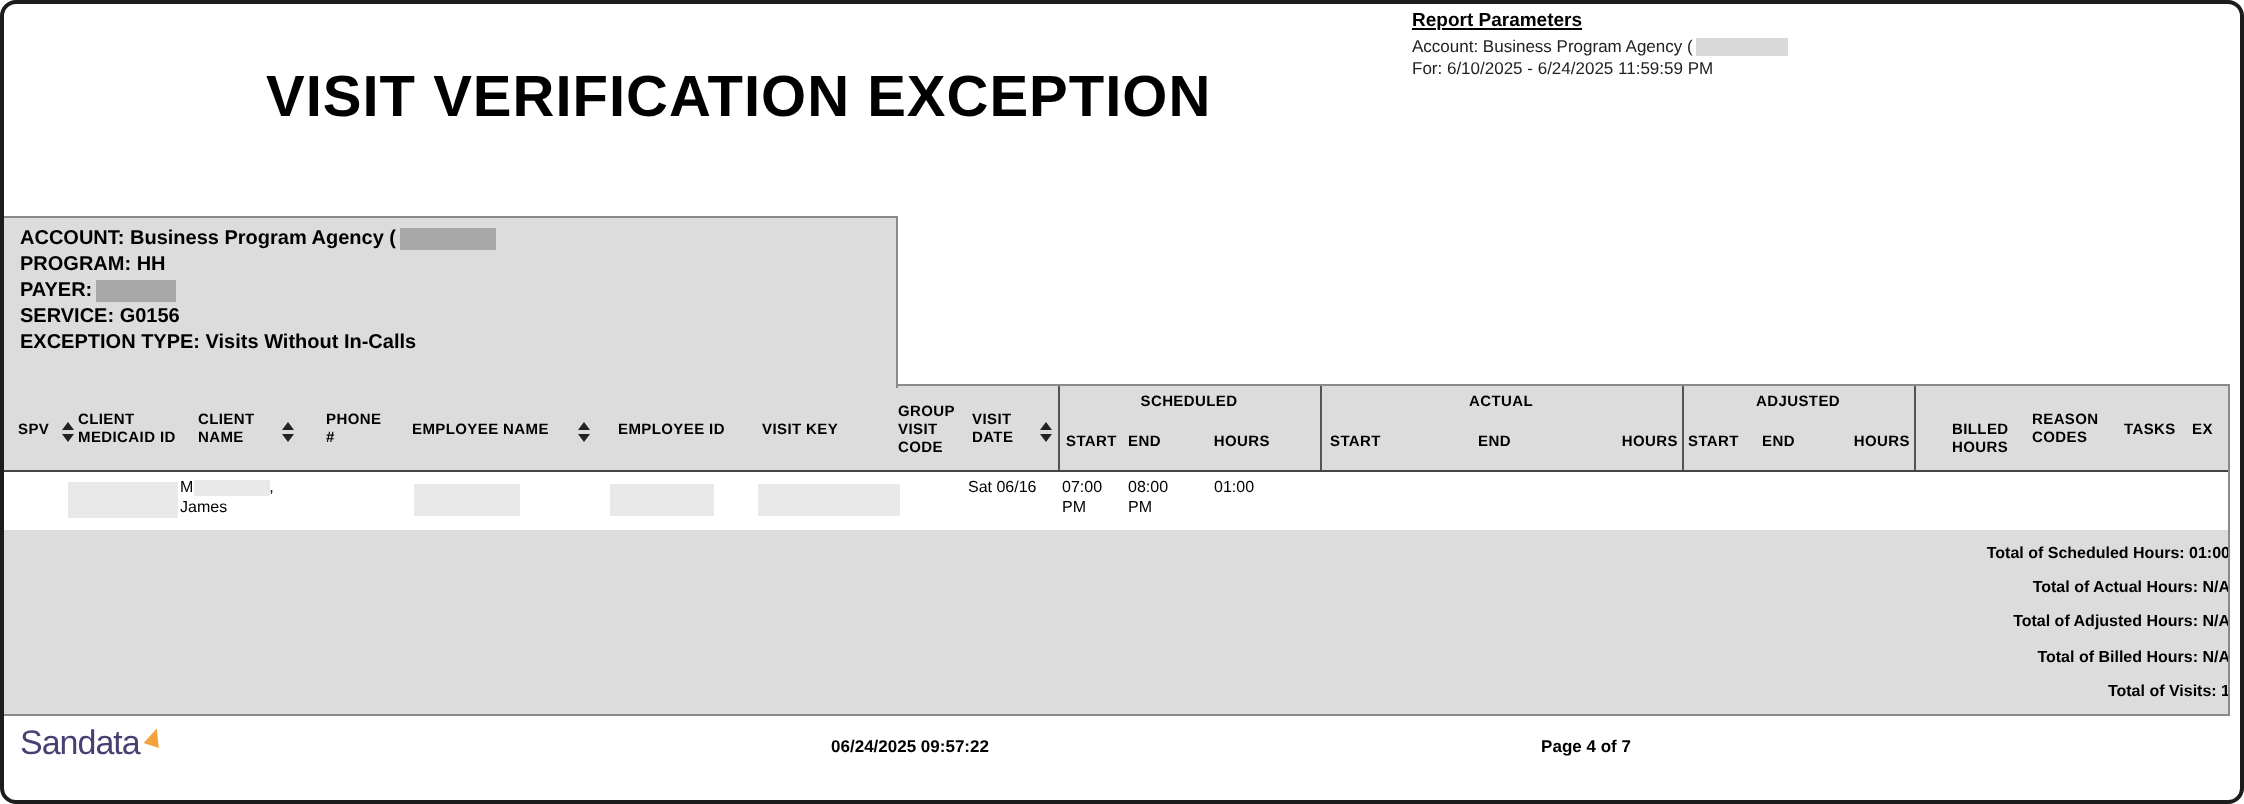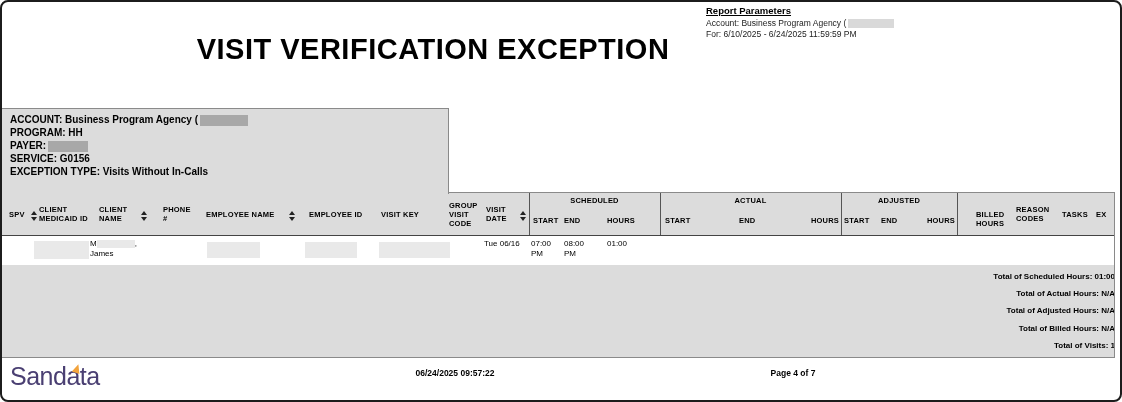--- a/index.html
+++ b/index.html
@@ -18,21 +18,21 @@
     position:relative;width:1122px;height:402px;background:#fff;
     border:2px solid #1c1c1c;border-radius:8px;overflow:hidden;color:#000;
   }
   
   .params{position:absolute;left:704px;top:3px;width:400px;}
   .params-title{font-size:9.5px;font-weight:bold;text-decoration:underline;margin-bottom:2px;}
   .params-line{font-size:8.5px;color:#222;line-height:10.5px;white-space:nowrap;}
   .redact{display:inline-block;vertical-align:middle;}
   .redact-params{width:46px;height:9px;background:var(--redaction-params);margin-left:2px;}
   
-  .title{position:absolute;left:131px;top:31px;width:600px;text-align:center;
+  .title{position:absolute;left:131px;top:31px;width:600px;text-align:left;
          font-size:29px;font-weight:bold;letter-spacing:.5px;white-space:nowrap;}
   
   .account-box{position:absolute;left:0;top:106px;width:447px;height:86px;
     background:var(--panel-gray);border-top:1px solid var(--line-mid);border-right:1px solid var(--line-mid);
     padding:4px 8px 0 8px;font-size:10px;font-weight:bold;line-height:13px;z-index:2;}
   .redact-dark1{width:48px;height:11px;background:var(--redaction-dark);margin-left:2px;}
   .redact-dark2{width:40px;height:11px;background:var(--redaction-dark);margin-left:2px;}
   
   .thead-bg{position:absolute;left:0;top:191px;width:1113px;height:42px;background:var(--panel-gray);}
   .thead-topline{position:absolute;left:447px;top:190px;width:666px;height:1px;background:var(--line-mid);}
@@ -51,21 +51,21 @@
   
   .rcell{position:absolute;top:237px;font-size:8px;line-height:10px;}
   .redact-row{position:absolute;background:var(--redaction-light);z-index:1;}
   .redact-inline{width:38px;height:8px;background:var(--redaction-light);}
   
   .totals{position:absolute;left:0;top:263px;width:1113px;height:93px;background:var(--panel-gray);
           border-bottom:1px solid var(--line-mid);display:flex;flex-direction:column;
           justify-content:space-around;align-items:flex-end;padding:3px 0;}
   .total-line{font-size:8px;font-weight:bold;}
   
-  .logo{position:absolute;left:8px;top:360px;font-size:25px;color:var(--logo-purple);
+  .logo{position:absolute;left:8px;top:360px;font-size:17px;color:var(--logo-purple);
         letter-spacing:-.5px;font-weight:normal;}
   .flame{position:absolute;left:63px;top:2px;width:0;height:0;
          border-left:4px solid transparent;border-right:4px solid transparent;
          border-bottom:9px solid var(--logo-orange);transform:rotate(18deg);}
   .stamp{position:absolute;left:353px;top:366px;width:200px;text-align:center;font-size:8.5px;font-weight:bold;}
   .pagenum{position:absolute;left:741px;top:366px;width:100px;text-align:center;font-size:8.5px;font-weight:bold;}
 </style>
 </head>
 <body>
 
@@ -152,21 +152,21 @@
   <div class="redact-row" style="left:32px;top:239px;width:55px;height:18px"></div>
   <div class="rcell" style="left:88px">
     <div>
       <span>M</span><span class="redact redact-inline"></span><span>,</span>
     </div>
     <div>James</div>
   </div>
   <div class="redact-row" style="left:205px;top:240px;width:53px;height:16px"></div>
   <div class="redact-row" style="left:303px;top:240px;width:52px;height:16px"></div>
   <div class="redact-row" style="left:377px;top:240px;width:71px;height:16px"></div>
-  <div class="rcell" style="left:482px">Tue 06/16</div>
+  <div class="rcell" style="left:482px">Sat 06/16</div>
   <div class="rcell" style="left:529px;width:27px">07:00 PM</div>
   <div class="rcell" style="left:562px;width:27px">08:00 PM</div>
   <div class="rcell" style="left:605px;width:30px">01:00</div>
 
   <div class="totals">
     <div class="total-line">Total of Scheduled Hours: 01:00</div>
     <div class="total-line">Total of Actual Hours: N/A</div>
     <div class="total-line">Total of Adjusted Hours: N/A</div>
     <div class="total-line">Total of Billed Hours: N/A</div>
     <div class="total-line">Total of Visits: 1</div>

